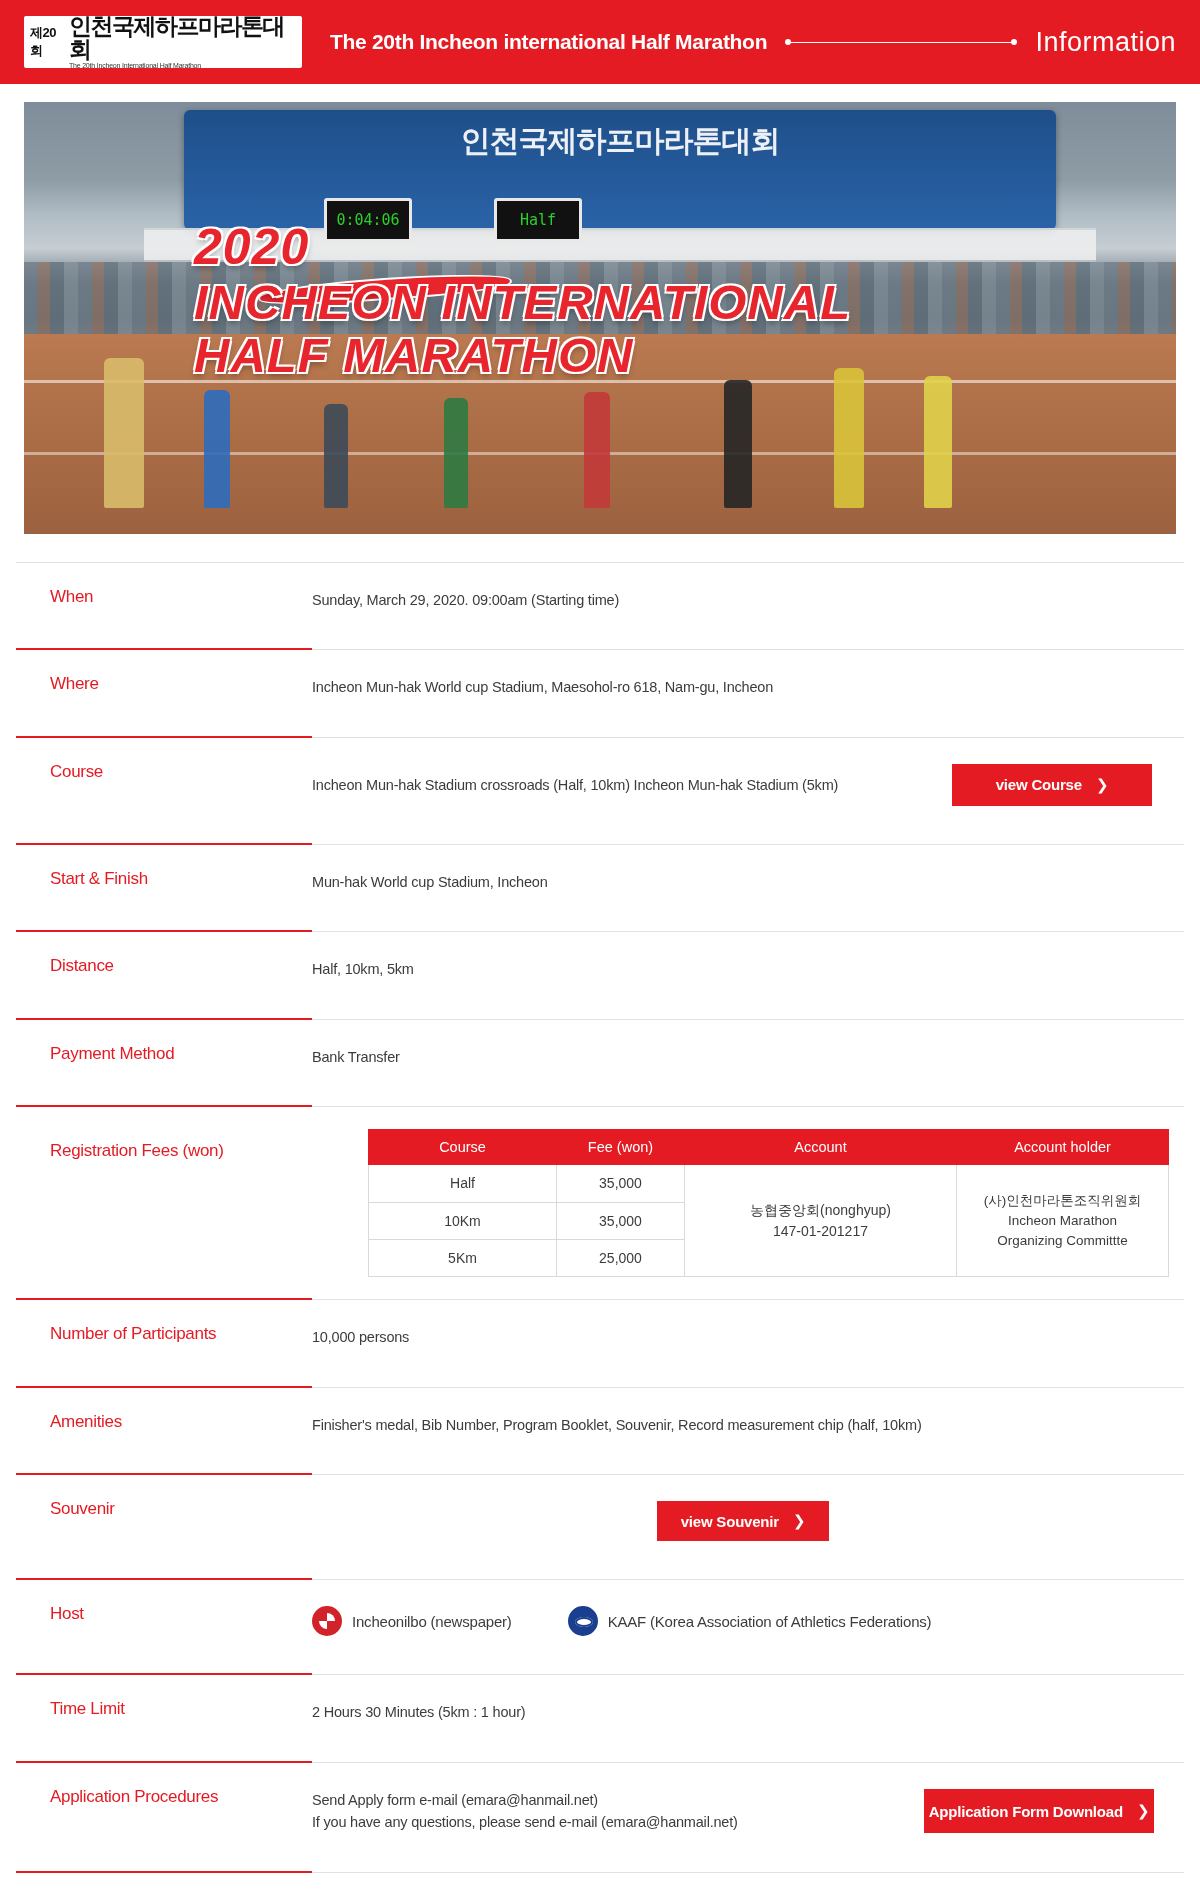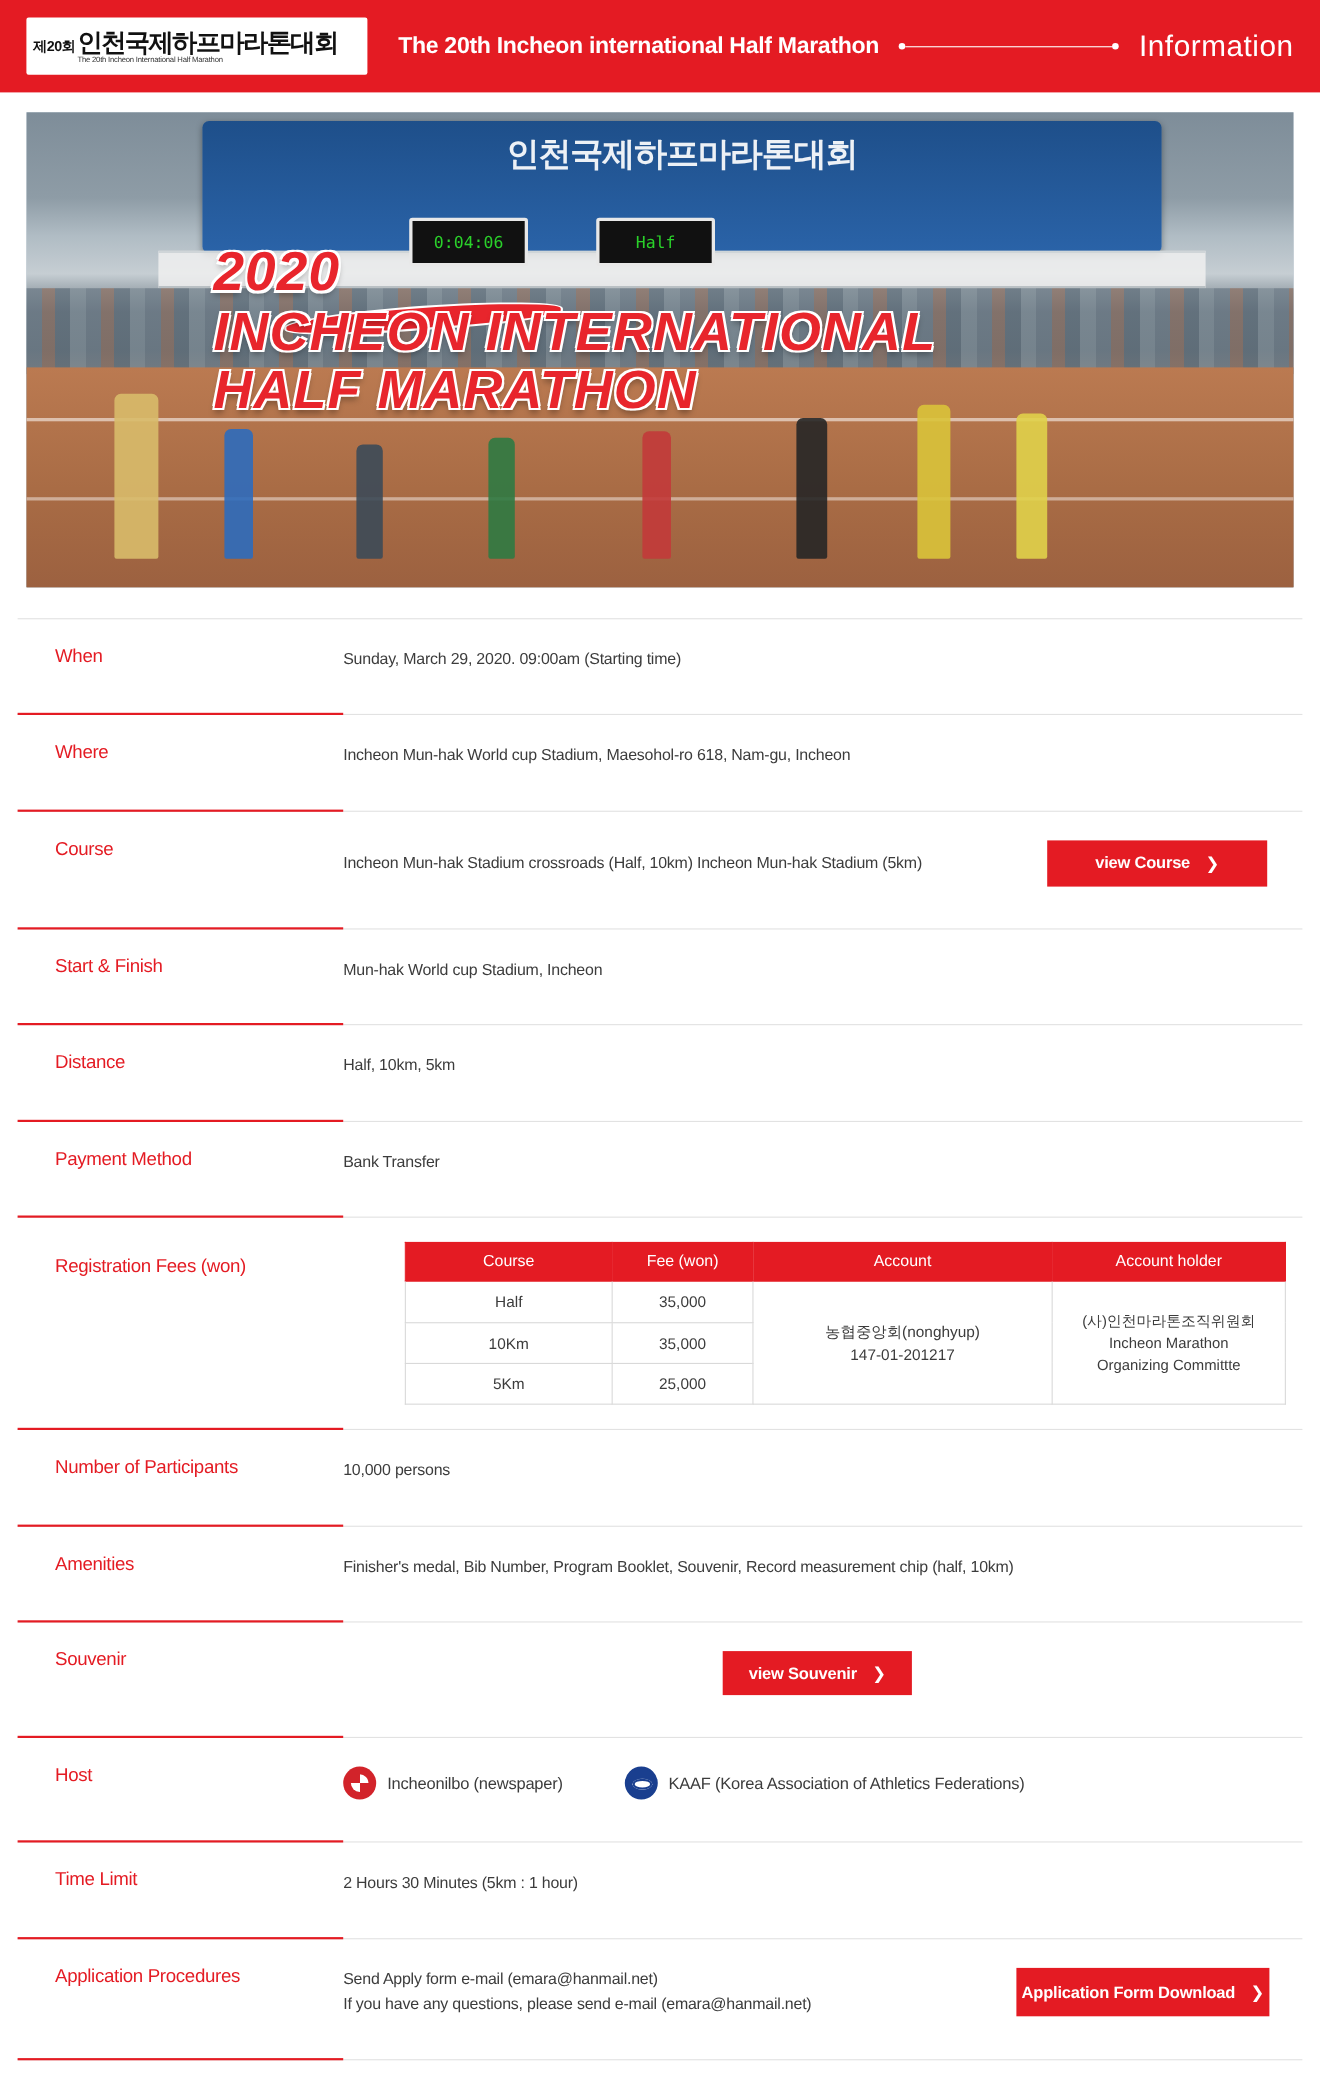--- a/index.html
+++ b/index.html
@@ -19,26 +19,27 @@
   
   .header {
     height: 84px;
     background: #e41b23;
     display: flex;
     align-items: center;
     padding: 0 24px;
     position: relative;
   }
   .logo-badge {
-    width: 310px;
+    width: 278px;
     height: 52px;
     background: #fff;
     border-radius: 2px;
     display: flex;
     align-items: center;
+    justify-content: center;
     flex-shrink: 0;
     overflow: hidden;
     padding: 0 6px;
   }
   .logo-badge .ko-num {
     font-size: 13px;
     font-weight: bold;
     color: #111;
     margin-right: 2px;
     letter-spacing: -0.5px;
@@ -113,24 +114,24 @@
     text-align: center; line-height: 62px; letter-spacing: -1px;
     opacity: .92;
   }
   .hero-truss {
     position: absolute; top: 126px; left: 120px; right: 80px; height: 34px;
     background: rgba(240,240,240,.85);
     border-top: 2px solid #cfd5d8;
     border-bottom: 2px solid #b9c0c4;
   }
   .hero-clock {
-    position: absolute; top: 96px; width: 108px; height: 44px;
+    position: absolute; top: 96px; width: 88px; height: 44px;
     background: #111; border: 3px solid #e8e8e8; border-radius: 3px;
     color: #2ad02a; font-family: "DejaVu Sans Mono", monospace;
-    font-size: 15px; text-align: center; line-height: 38px; margin-left: 48px;
+    font-size: 15px; text-align: center; line-height: 38px;
   }
   .hero-clock.c1 { left: 300px; }
   .hero-clock.c2 { left: 470px; }
   .hero-track {
     position: absolute; left: 0; right: 0; bottom: 0; height: 200px;
     background: linear-gradient(#bb7a51, #a96c45 55%, #9c6140);
   }
   .hero-track::before {
     content: ""; position: absolute; left: 0; right: 0; top: 46px; height: 3px;
     background: rgba(255,255,255,.55);

